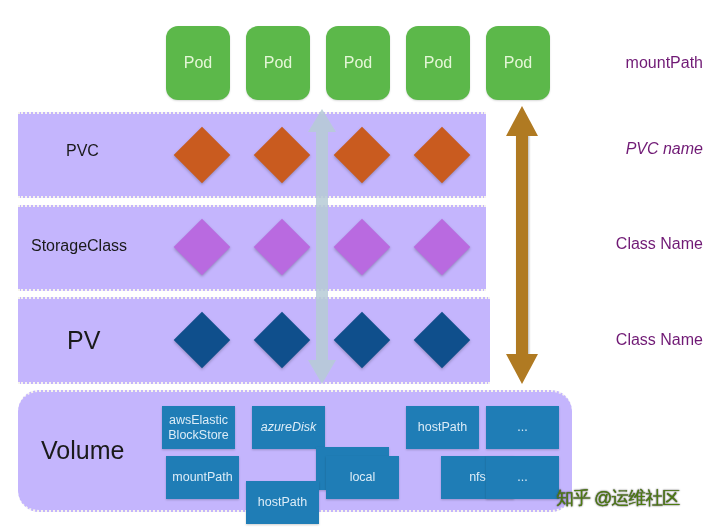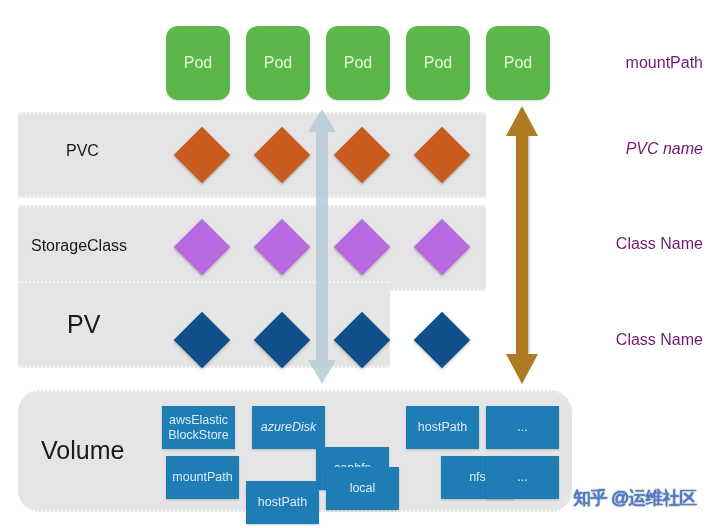--- a/index.html
+++ b/index.html
@@ -1,50 +1,50 @@
 <!DOCTYPE html>
 <html><head>
 <meta charset="utf-8">
 <style>
   html, body { margin: 0; padding: 0; }
   body { width: 720px; height: 528px; background: #ffffff; position: relative; overflow: hidden;
          font-family: "Liberation Sans", sans-serif; }
   .pod { position: absolute; top: 26px; width: 64px; height: 74px; background: #5cb84a;
          border-radius: 12px; color: #e6f7d8; font-size: 16px; display: flex; align-items: center;
          justify-content: center; box-shadow: 0 1px 2px rgba(0,0,0,0.15); }
-  .layer { position: absolute; left: 18px; background: #e5e5e5;
+  .layer { position: absolute; left: 18px; background: #c4b5fd;
            border-top: 2px dotted #f6f4ec; border-bottom: 2px dotted #f6f4ec; box-sizing: border-box; }
   .layer-label { position: absolute; color: #1a1a1a; }
   .diamond { position: absolute; width: 40px; height: 40px; transform: rotate(45deg);
              box-shadow: 1px 1px 3px rgba(0,0,0,0.25); }
   .right-label { position: absolute; left: 585px; width: 118px; text-align: right; color: #701a75;
                  font-size: 16px; }
   .cell { position: absolute; width: 73px; height: 43px; background: #1f7db6; color: #dcecf7;
           font-size: 12.5px; display: flex; align-items: center; justify-content: center;
           text-align: center; line-height: 15px; box-shadow: 0 1px 2px rgba(0,0,0,0.2); }
-  .watermark { position: absolute; left: 573px; top: 486px; font-size: 18px; color: #3b82f6;
+  .watermark { position: absolute; left: 556px; top: 486px; font-size: 18px; color: #4d7c0f;
                text-shadow: 0 0 2px #555, 0 0 1px #333; letter-spacing: -1px; }
   svg.arrows { position: absolute; left: 0; top: 0; }
 </style>
 </head>
 <body>
 
 <div class="pod" style="left:166px">Pod</div>
 <div class="pod" style="left:246px">Pod</div>
 <div class="pod" style="left:326px">Pod</div>
 <div class="pod" style="left:406px">Pod</div>
 <div class="pod" style="left:486px">Pod</div>
 
 <div class="layer" style="top:112px;width:468px;height:86px;">
   <span class="layer-label" style="left:48px;top:28px;font-size:16px;">PVC</span>
 </div>
 <div class="layer" style="top:205px;width:468px;height:86px;">
   <span class="layer-label" style="left:13px;top:30px;font-size:16px;">StorageClass</span>
 </div>
-<div class="layer" style="top:281px;width:372px;height:87px;text-decoration:underline;">
+<div class="layer" style="top:297px;width:472px;height:87px;text-decoration:underline;">
   <span class="layer-label" style="left:49px;top:27px;font-size:25px;">PV</span>
 </div>
 <div class="layer" style="top:390px;width:554px;height:122px;border-radius:21px;">
   <span class="layer-label" style="left:23px;top:44px;font-size:25px;">Volume</span>
 </div>
 
 <div id="diamonds">
     <div class="diamond" style="left: 182px; top: 135px; background: rgb(201, 91, 31);"></div>
     <div class="diamond" style="left: 262px; top: 135px; background: rgb(201, 91, 31);"></div>
     <div class="diamond" style="left: 342px; top: 135px; background: rgb(201, 91, 31);"></div>
@@ -59,21 +59,21 @@
     <div class="diamond" style="left: 422px; top: 320px; background: rgb(15, 79, 140);"></div>
   </div>
 
 <div class="cell" style="left:162px;top:406px;">awsElastic BlockStore</div>
 <div class="cell" style="left:252px;top:406px;font-style:italic;">azureDisk</div>
 <div class="cell" style="left:316px;top:406px;margin-top:41px;">cephfs</div>
 <div class="cell" style="left:406px;top:406px;">hostPath</div>
 <div class="cell" style="left:486px;top:406px;">...</div>
 <div class="cell" style="left:166px;top:456px;">mountPath</div>
 <div class="cell" style="left:246px;top:456px;margin-top:25px;">hostPath</div>
-<div class="cell" style="left:326px;top:456px;margin-top:11px;">local</div>
+<div class="cell" style="left:326px;top:456px;">local</div>
 <div class="cell" style="left:406px;top:456px;margin-left:35px;">nfs</div>
 <div class="cell" style="left:486px;top:456px;">...</div>
 
 <svg class="arrows" width="720" height="528">
   <g opacity="0.85">
     <rect id="inner-shaft" x="316" y="130" width="12" height="232" fill="#b7ccd6"></rect>
     <polygon id="inner-head-top" points="322,109 308,132 336,132" fill="#b7ccd6"></polygon>
     <polygon id="inner-head-bot" points="322,384 308,360 336,360" fill="#b7ccd6"></polygon>
   </g>
   <g>

